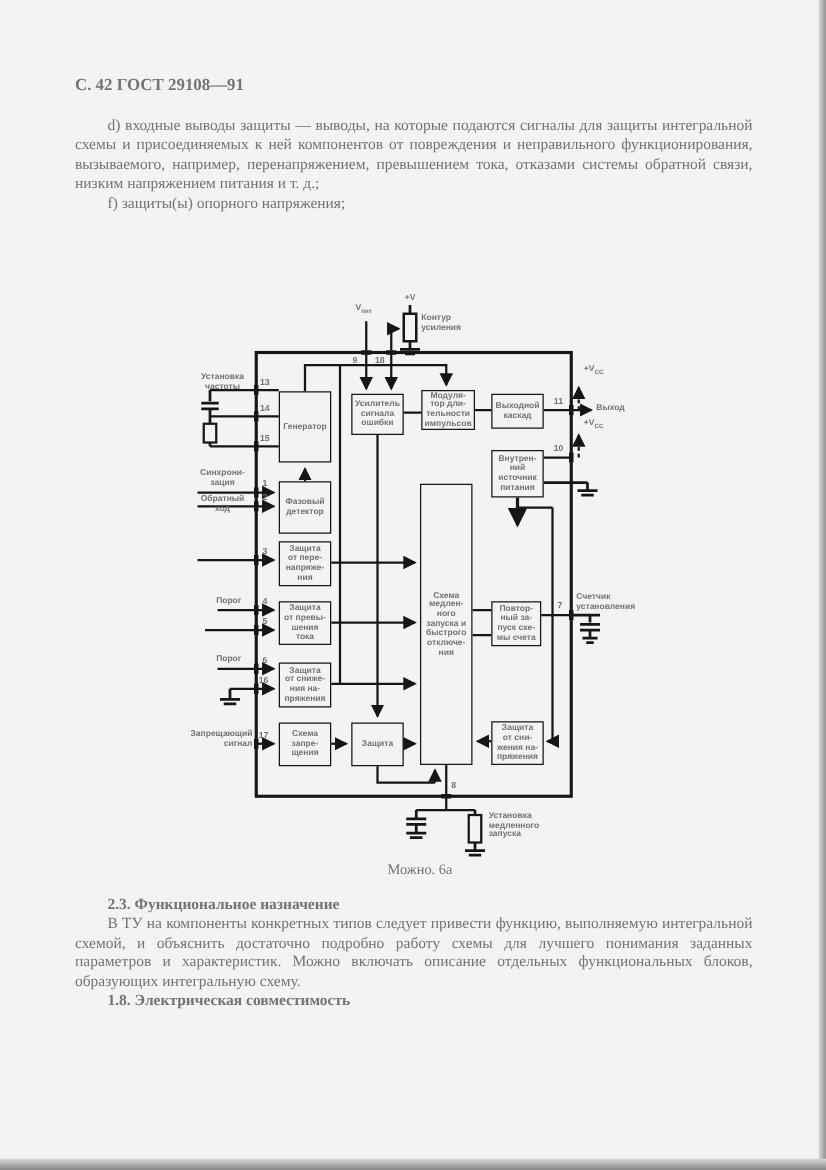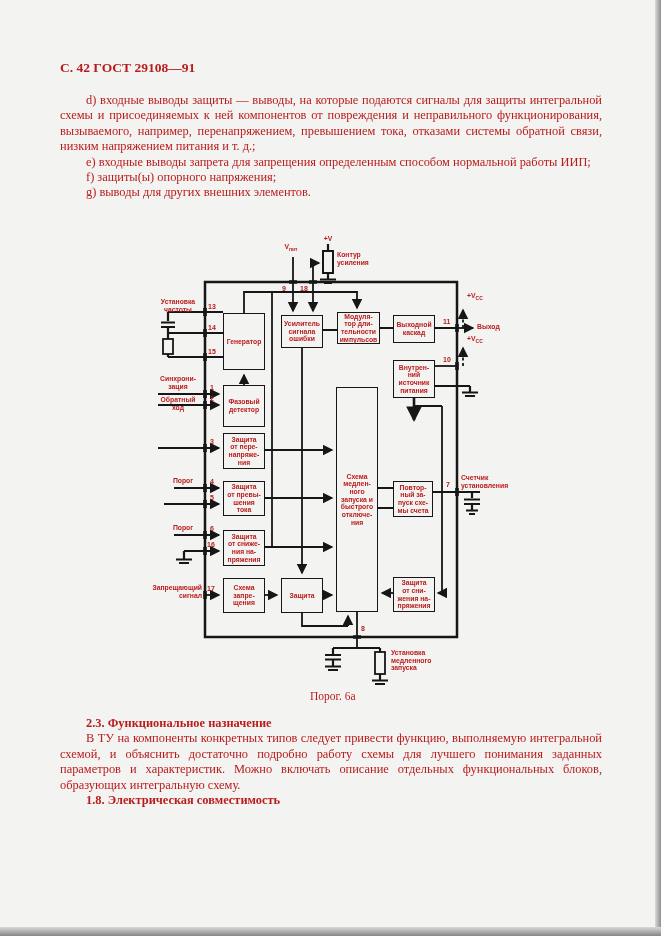--- a/index.html
+++ b/index.html
@@ -1,17 +1,17 @@
 <!DOCTYPE html>
 <html><head>
 <meta charset="utf-8">
 <style>
   html,body{margin:0;padding:0;background:#e9e9e7;}
   .page{position:relative;width:661px;height:936px;background:#f3f3f1;overflow:hidden;
-        font-family:"Liberation Serif", serif;color:#b91c1c;}
+        font-family:"Liberation Serif", serif;color:#737373;}
   .edge-r{position:absolute;right:0;top:0;width:6px;height:100%;
           background:linear-gradient(to right,#d9d9d7,#8f8f8d);}
   .edge-b{position:absolute;left:0;bottom:0;width:100%;height:9px;
           background:linear-gradient(to bottom,#d9d9d7,#86868a);}
   .hdr{position:absolute;left:60px;top:60px;font-size:13.5px;font-weight:bold;}
   .textcol{position:absolute;left:60px;width:542px;font-size:12.4px;line-height:1.24;
            text-align:justify;}
   .textcol p{margin:0;text-indent:26px;}
   .textcol p.b{font-weight:bold;text-align:left;}
   .dtitle{position:absolute;left:0;top:206px;width:661px;text-align:center;
@@ -32,23 +32,21 @@
   sub{font-size:5px;}
 </style>
 </head>
 <body>
 
 <div class="page">
   <div class="hdr">С. 42 ГОСТ 29108—91</div>
 
   <div class="textcol" style="top:93px;">
     <p>d) входные выводы защиты — выводы, на которые подаются сигналы для защиты интегральной схемы и присоединяемых к ней компонентов от повреждения и неправильного функционирования, вызываемого, например, перенапряжением, превышением тока, отказами системы обратной связи, низким напряжением питания и т. д.;</p>
-    <p>e) входные выводы запрета для запрещения определенным способом нормальной работы ИИП;</p>
     <p>f) защиты(ы) опорного напряжения;</p>
-    <p>g) выводы для других внешних элементов.</p>
   </div>
 
 
   <div class="diag">
     <svg width="436" height="470" viewBox="0 0 436 470">
       <defs>
         <marker id="ah" markerWidth="8" markerHeight="8" refX="5.2" refY="3" orient="auto">
           <path d="M0,0 L6,3 L0,6 z" fill="#161616"></path>
         </marker>
       </defs>
@@ -204,21 +202,21 @@
     <div class="pin" style="left:89px;top:305px">16</div>
     <div class="pin" style="left:89px;top:349px">17</div>
     <div class="pin" style="left:325px;top:82px">11</div>
     <div class="pin" style="left:325px;top:120px">10</div>
     <div class="pin" style="left:328px;top:245px">7</div>
     <div class="pin" style="left:243px;top:389px">8</div>
     <div class="pin" style="left:164px;top:49px">9</div>
     <div class="pin" style="left:182px;top:49px">18</div>
   </div>
 
-  <div class="caption">Порог. 6а</div>
+  <div class="caption">Можно. 6а</div>
 
   <div class="textcol" style="top:716px;">
     <p class="b">2.3. Функциональное назначение</p>
     <p>В ТУ на компоненты конкретных типов следует привести функцию, выполняемую интегральной схемой, и объяснить достаточно подробно работу схемы для лучшего понимания заданных параметров и характеристик. Можно включать описание отдельных функциональных блоков, образующих интегральную схему.</p>
     <p class="b">1.8. Электрическая совместимость</p>
   </div>
 
   <div class="edge-r"></div>
   <div class="edge-b"></div>
 </div>

